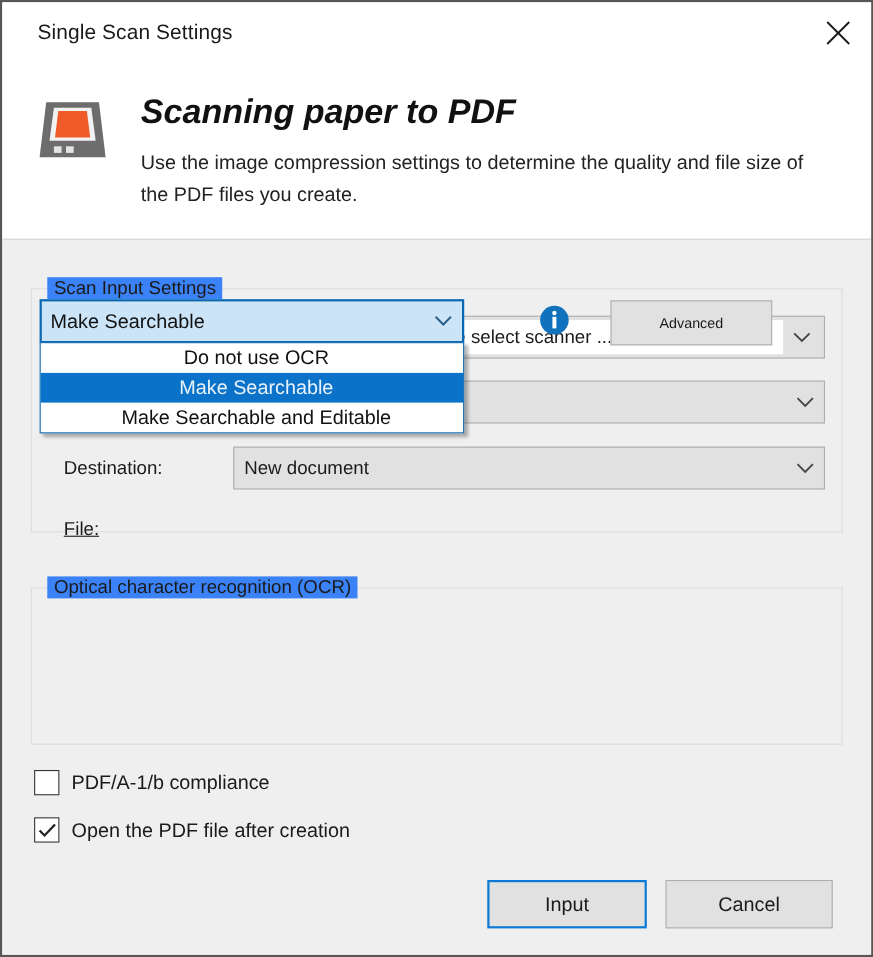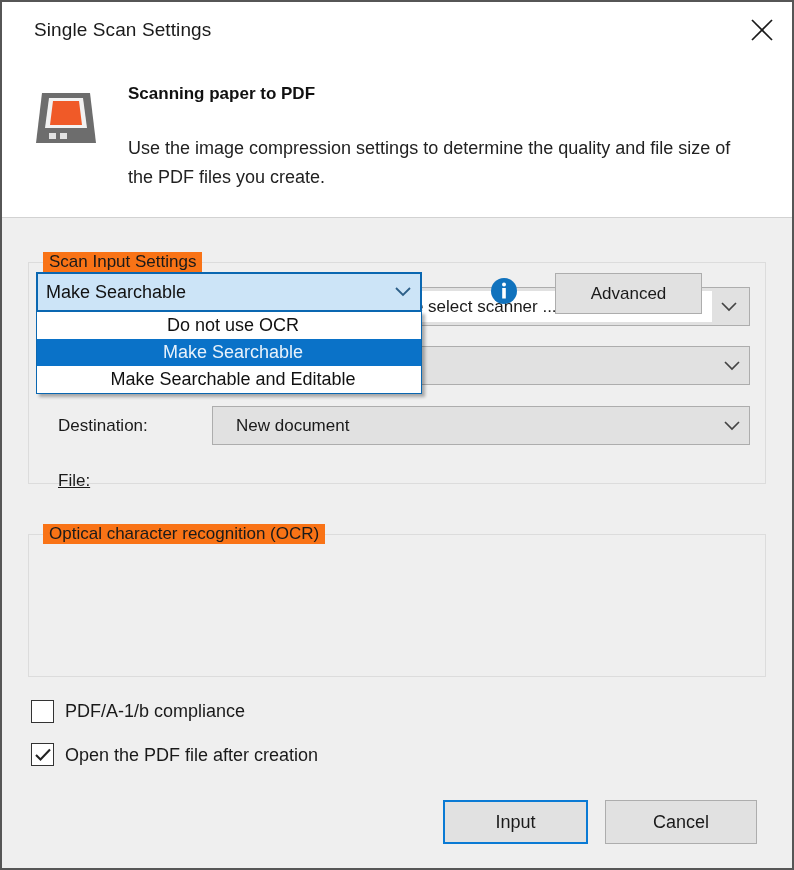--- a/index.html
+++ b/index.html
@@ -52,24 +52,25 @@
     border-bottom: 1px solid #d2d2d2;
   }
   #scanner-icon {
     position: absolute;
     left: 30px; top: 22px;
     width: 68px; height: 70px;
   }
   #header-title {
     position: absolute;
     left: 126px; top: 25px;
-    font-size: 17px;
+    font-size: 31px;
     font-weight: bold;
     color: #111111;
     white-space: nowrap;
+    font-style: italic;
   }
   #header-desc {
     position: absolute;
     left: 126px; top: 75px;
     width: 630px;
     font-size: 18px;
     color: #222222;
     line-height: 29px;
   }
 
@@ -82,21 +83,21 @@
   }
 
   .groupbox {
     position: absolute;
     border: 1px solid #dcdcdc;
     border-radius: 0;
   }
   .group-legend {
     position: absolute;
     top: -11px; left: 14px;
-    background: #f97316;
+    background: #3b82f6;
     padding: 0 6px;
     font-size: 17px;
     color: #1a1a1a;
     white-space: nowrap;
   }
 
   #group-scan { left: 26px; top: 43px; width: 738px; height: 222px; }
   #group-ocr  { left: 26px; top: 315px; width: 738px; height: 143px; }
 
   .field-label {
@@ -110,21 +111,21 @@
   .combo {
     position: absolute;
     height: 39px;
     background: #e1e1e1;
     border: 1px solid #adadad;
     display: flex;
     align-items: center;
   }
   .combo .combo-text {
     flex: 1 1 auto;
-    padding-left: 23px;
+    padding-left: 9px;
     font-size: 17px;
     color: #1a1a1a;
     white-space: nowrap;
     overflow: hidden;
   }
   .combo .chevron {
     width: 34px;
     display: flex;
     align-items: center;
     justify-content: center;
@@ -199,21 +200,21 @@
   
   #advanced-button {
     position: absolute;
     left: 553px; top: 54px;
     width: 147px; height: 41px;
     background: #e1e1e1;
     border: 1px solid #adadad;
     display: flex;
     align-items: center;
     justify-content: center;
-    font-size: 17px;
+    font-size: 13px;
     color: #1a1a1a;
     cursor: pointer;
     z-index: 20;
   }
 
   
   .checkrow {
     position: absolute;
     display: flex;
     align-items: center;

